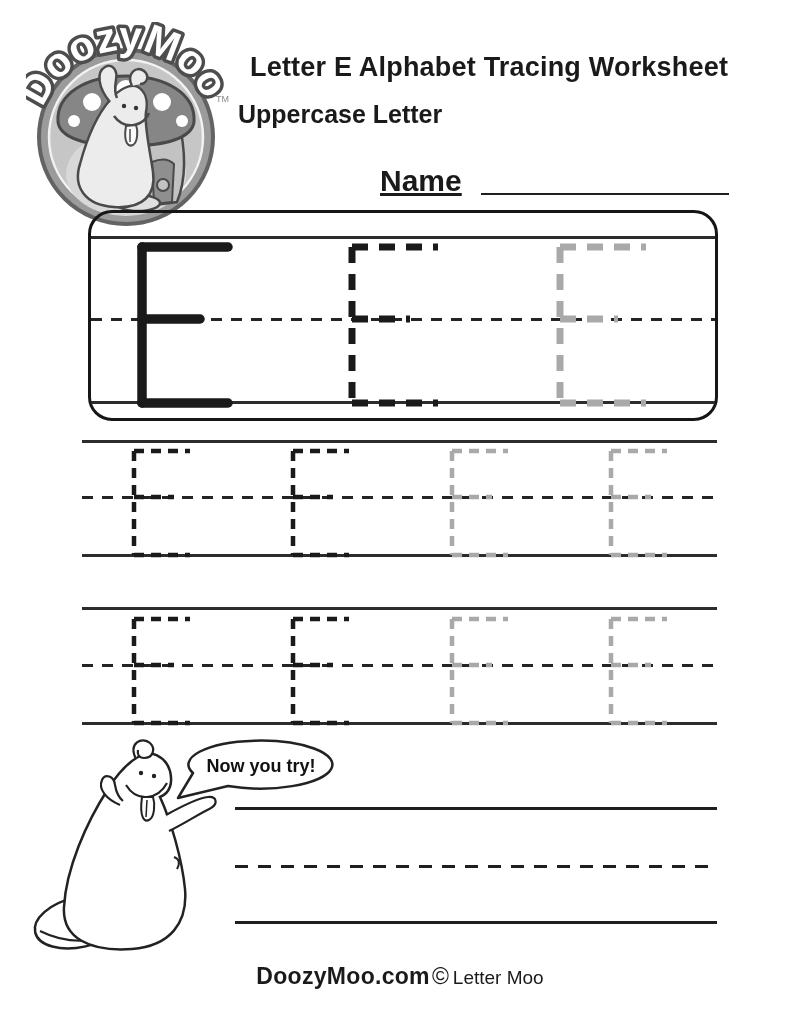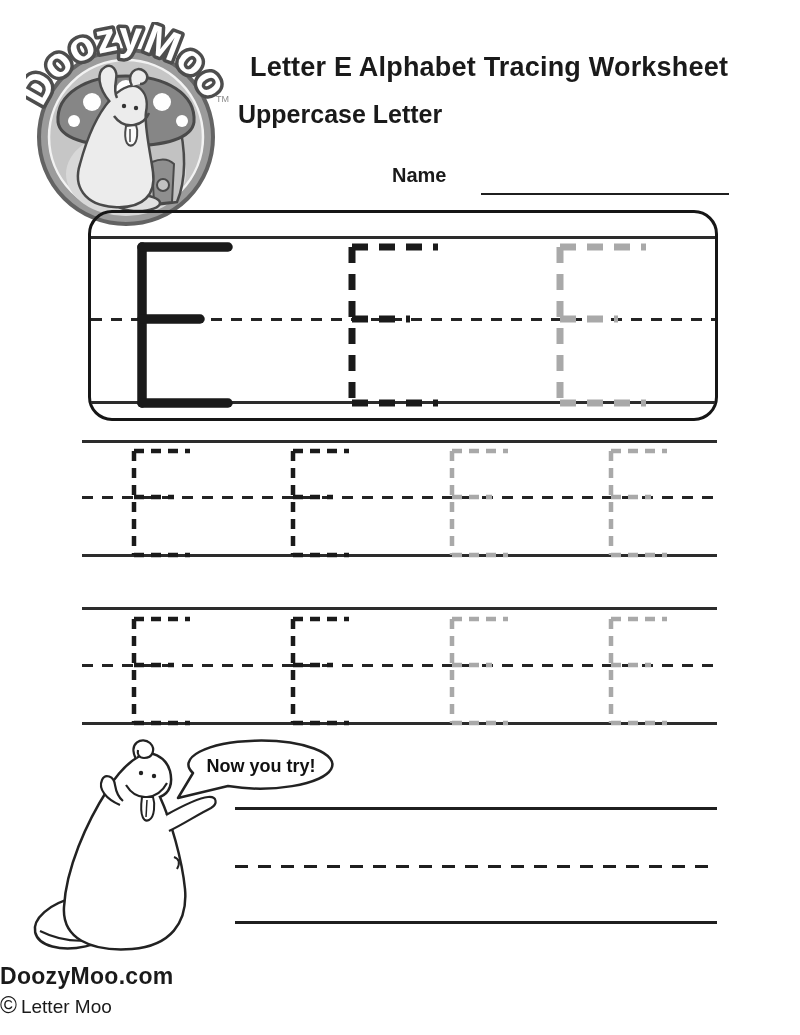--- a/index.html
+++ b/index.html
@@ -5,21 +5,21 @@
   html,body{margin:0;padding:0;background:#fff;}
   .page{position:relative;width:800px;height:1035px;background:#ffffff;overflow:hidden;
         font-family:"Liberation Sans","DejaVu Sans",sans-serif;color:#1a1a1a;}
   .abs{position:absolute;}
 
   
   .title{left:250px;top:52px;font-size:27px;font-weight:700;letter-spacing:.2px;white-space:nowrap;text-align:center;}
   .subtitle{left:238px;top:92px;font-size:25px;font-weight:700;margin-top:8px;}
 
   
-  .name-label{left:392px;top:164px;font-size:20px;font-weight:700;}
+  .name-label{left:380px;top:164px;font-size:30px;font-weight:700;text-decoration:underline;}
   .name-line{left:481px;top:193px;width:248px;height:0;border-top:2.5px solid #1f1f1f;}
 
   
   .trace-box{left:88px;top:210px;width:630px;height:211px;border:3px solid #161616;
              border-radius:24px;box-sizing:border-box;}
   .guide{left:91px;width:624px;height:2.5px;background:#2c2c2c;}
   .guide.box-top{top:236px;}
   .guide.box-bottom{top:401px;}
   .guide-dash{left:91px;width:624px;height:3px;top:318px;
       background:repeating-linear-gradient(90deg,#242424 0 11px,transparent 11px 20px);}
@@ -30,21 +30,21 @@
       background:repeating-linear-gradient(90deg,#242424 0 11px,transparent 11px 20px);}
 
   
   .free-line{left:235px;width:482px;height:2.5px;background:#1f1f1f;}
   .free-dash{left:235px;width:482px;height:3px;
       background:repeating-linear-gradient(90deg,#1f1f1f 0 13px,transparent 13px 23px);}
 
   .letter-slot{position:absolute;}
 
   
-  .footer{left:0;right:0;top:963px;display:flex;justify-content:center;align-items:baseline;gap:2px;flex-direction:column;}
+  .footer{left:0;right:0;top:963px;display:flex;justify-content:center;align-items:baseline;gap:2px;}
   .footer .site{font-size:23px;font-weight:700;letter-spacing:.3px;}
   .footer .copy{font-size:19px;display:flex;align-items:baseline;gap:4px;}
   .footer .copy .sym{font-size:23px;}
 
   svg text{font-family:"Liberation Sans","DejaVu Sans",sans-serif;}
 </style>
 </head>
 <body>
 
 <div class="page">

